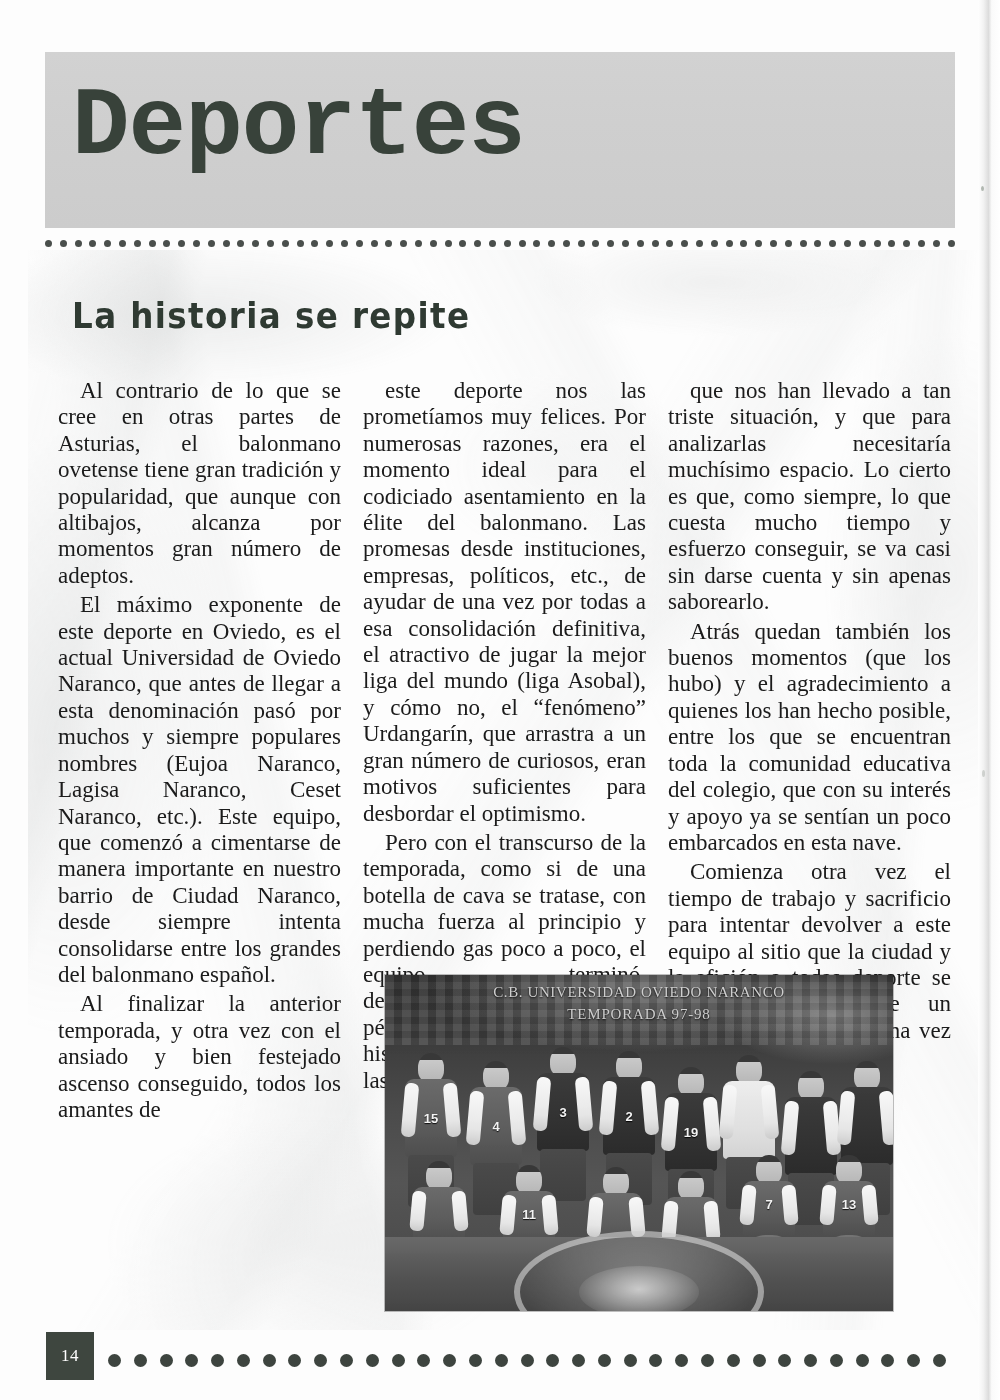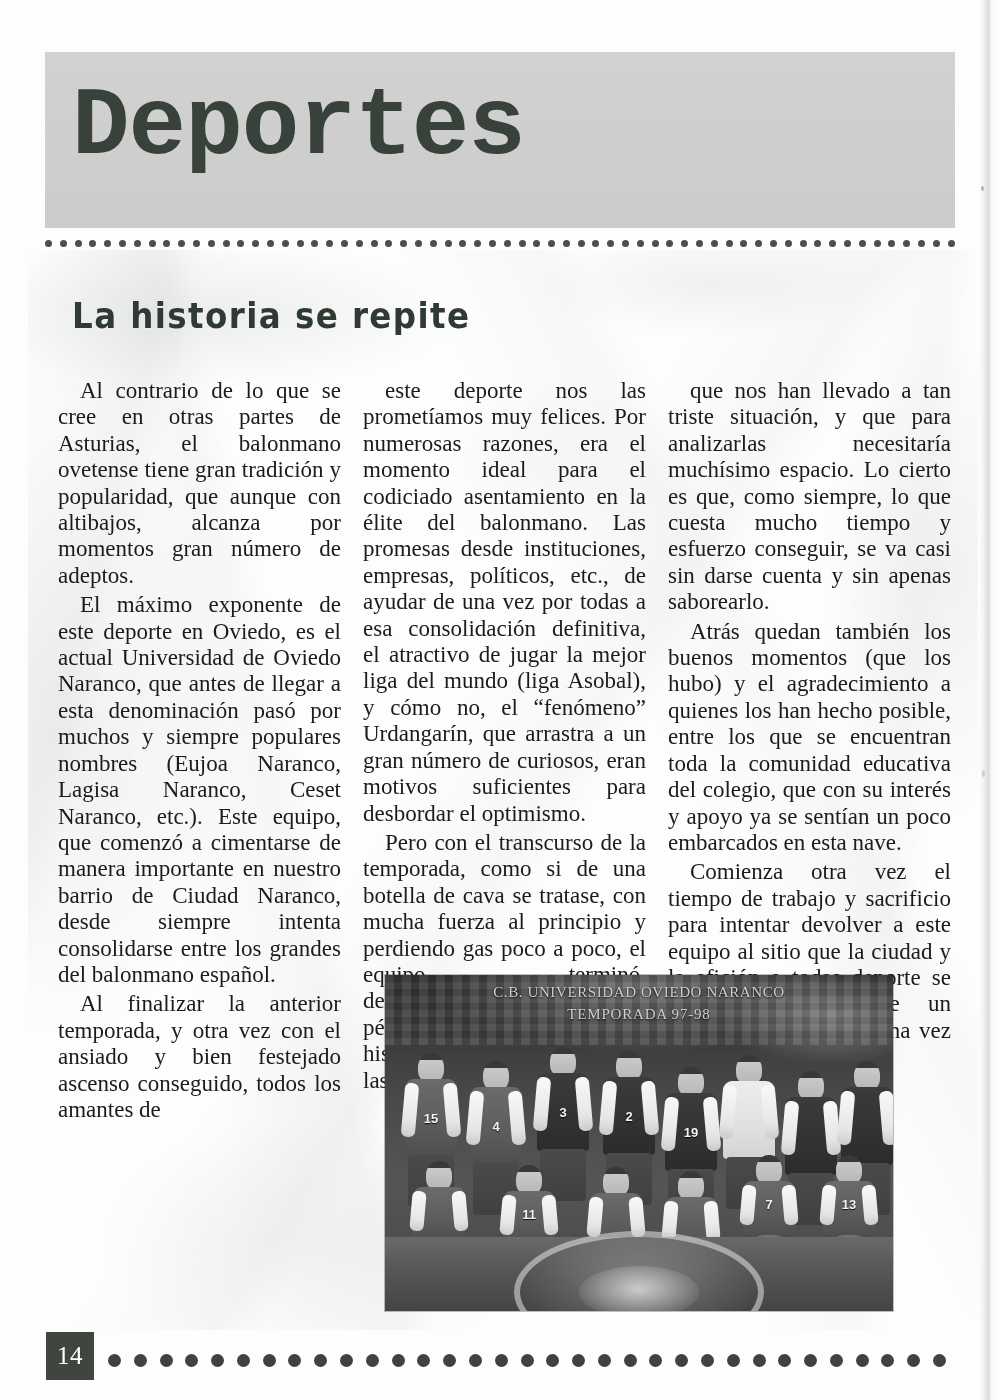--- a/index.html
+++ b/index.html
@@ -203,21 +203,21 @@
   }
 
   
   #page-number-block{
     position:absolute;left:46px;top:1332px;width:48px;height:48px;
     background:#3e463f;
     display:flex;align-items:center;justify-content:center;
   }
   #page-number{
     font-family:"Liberation Serif", serif;
-    font-size:25px;color:#ffffff;letter-spacing:.5px;
+    font-size:17px;color:#ffffff;letter-spacing:.5px;
   }
 </style>
 </head>
 <body>
 
 <div id="page">
 
   <div id="paper-texture"></div>
   <div id="scan-edge"></div>
   <div id="scan-edge-mark"></div>

